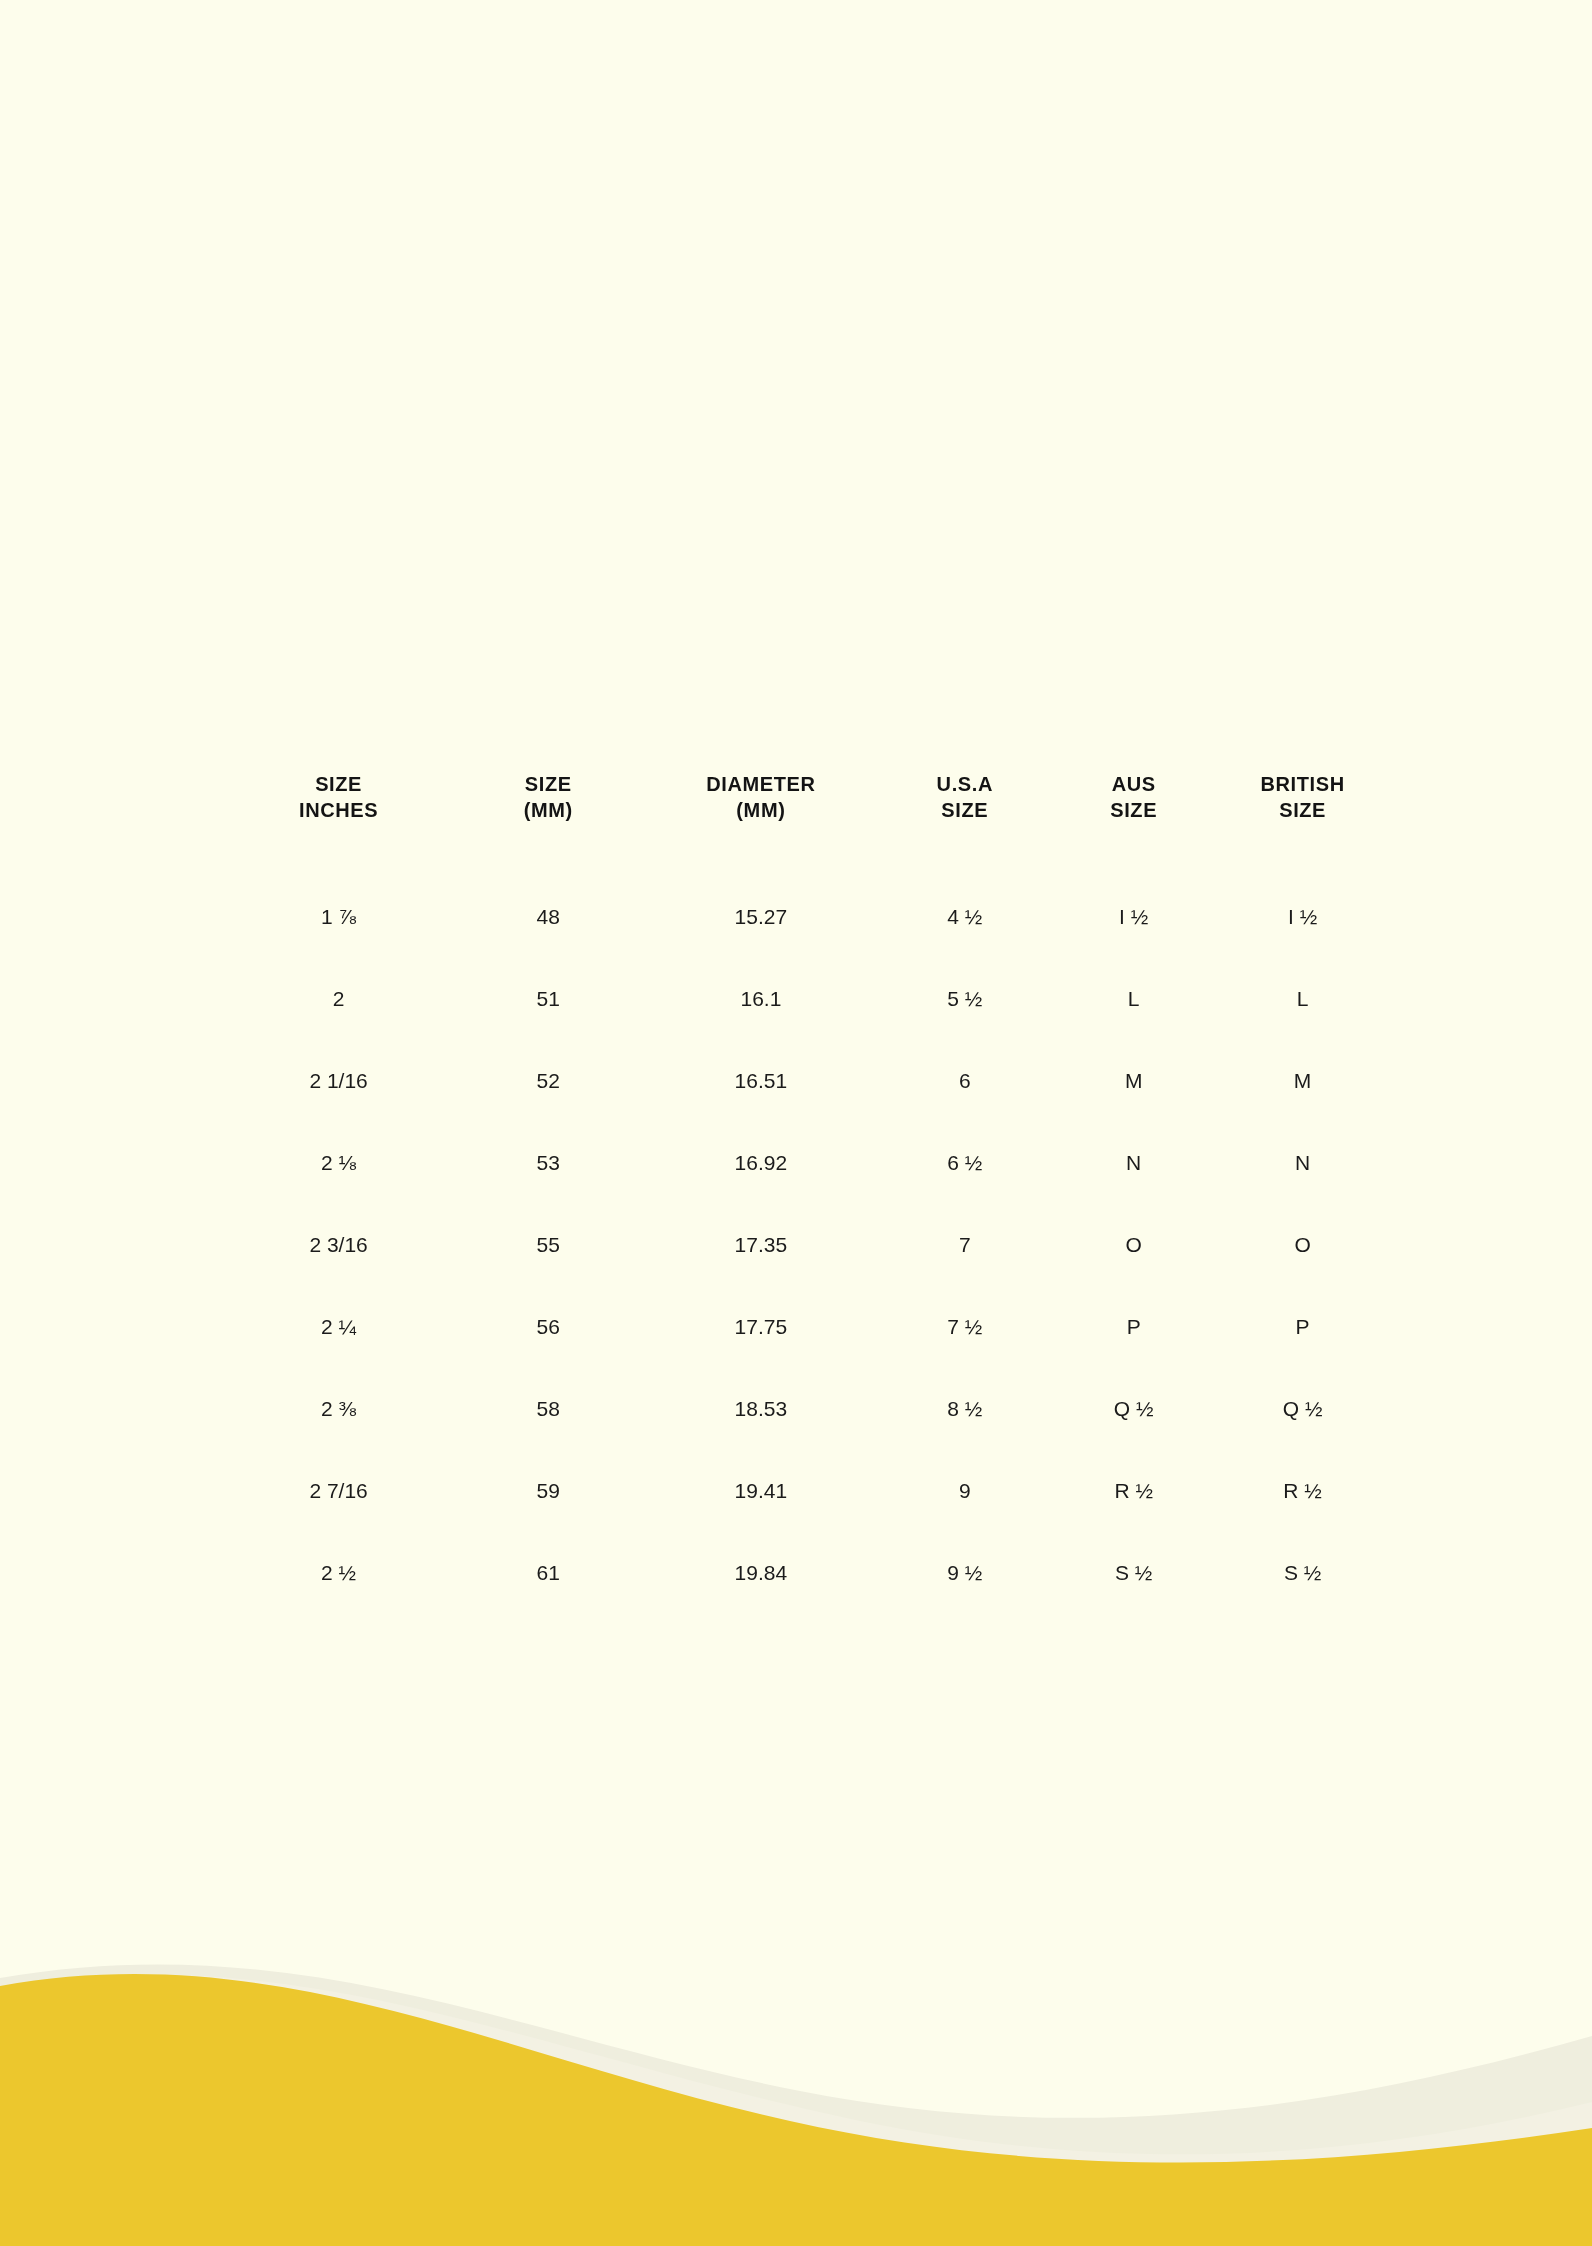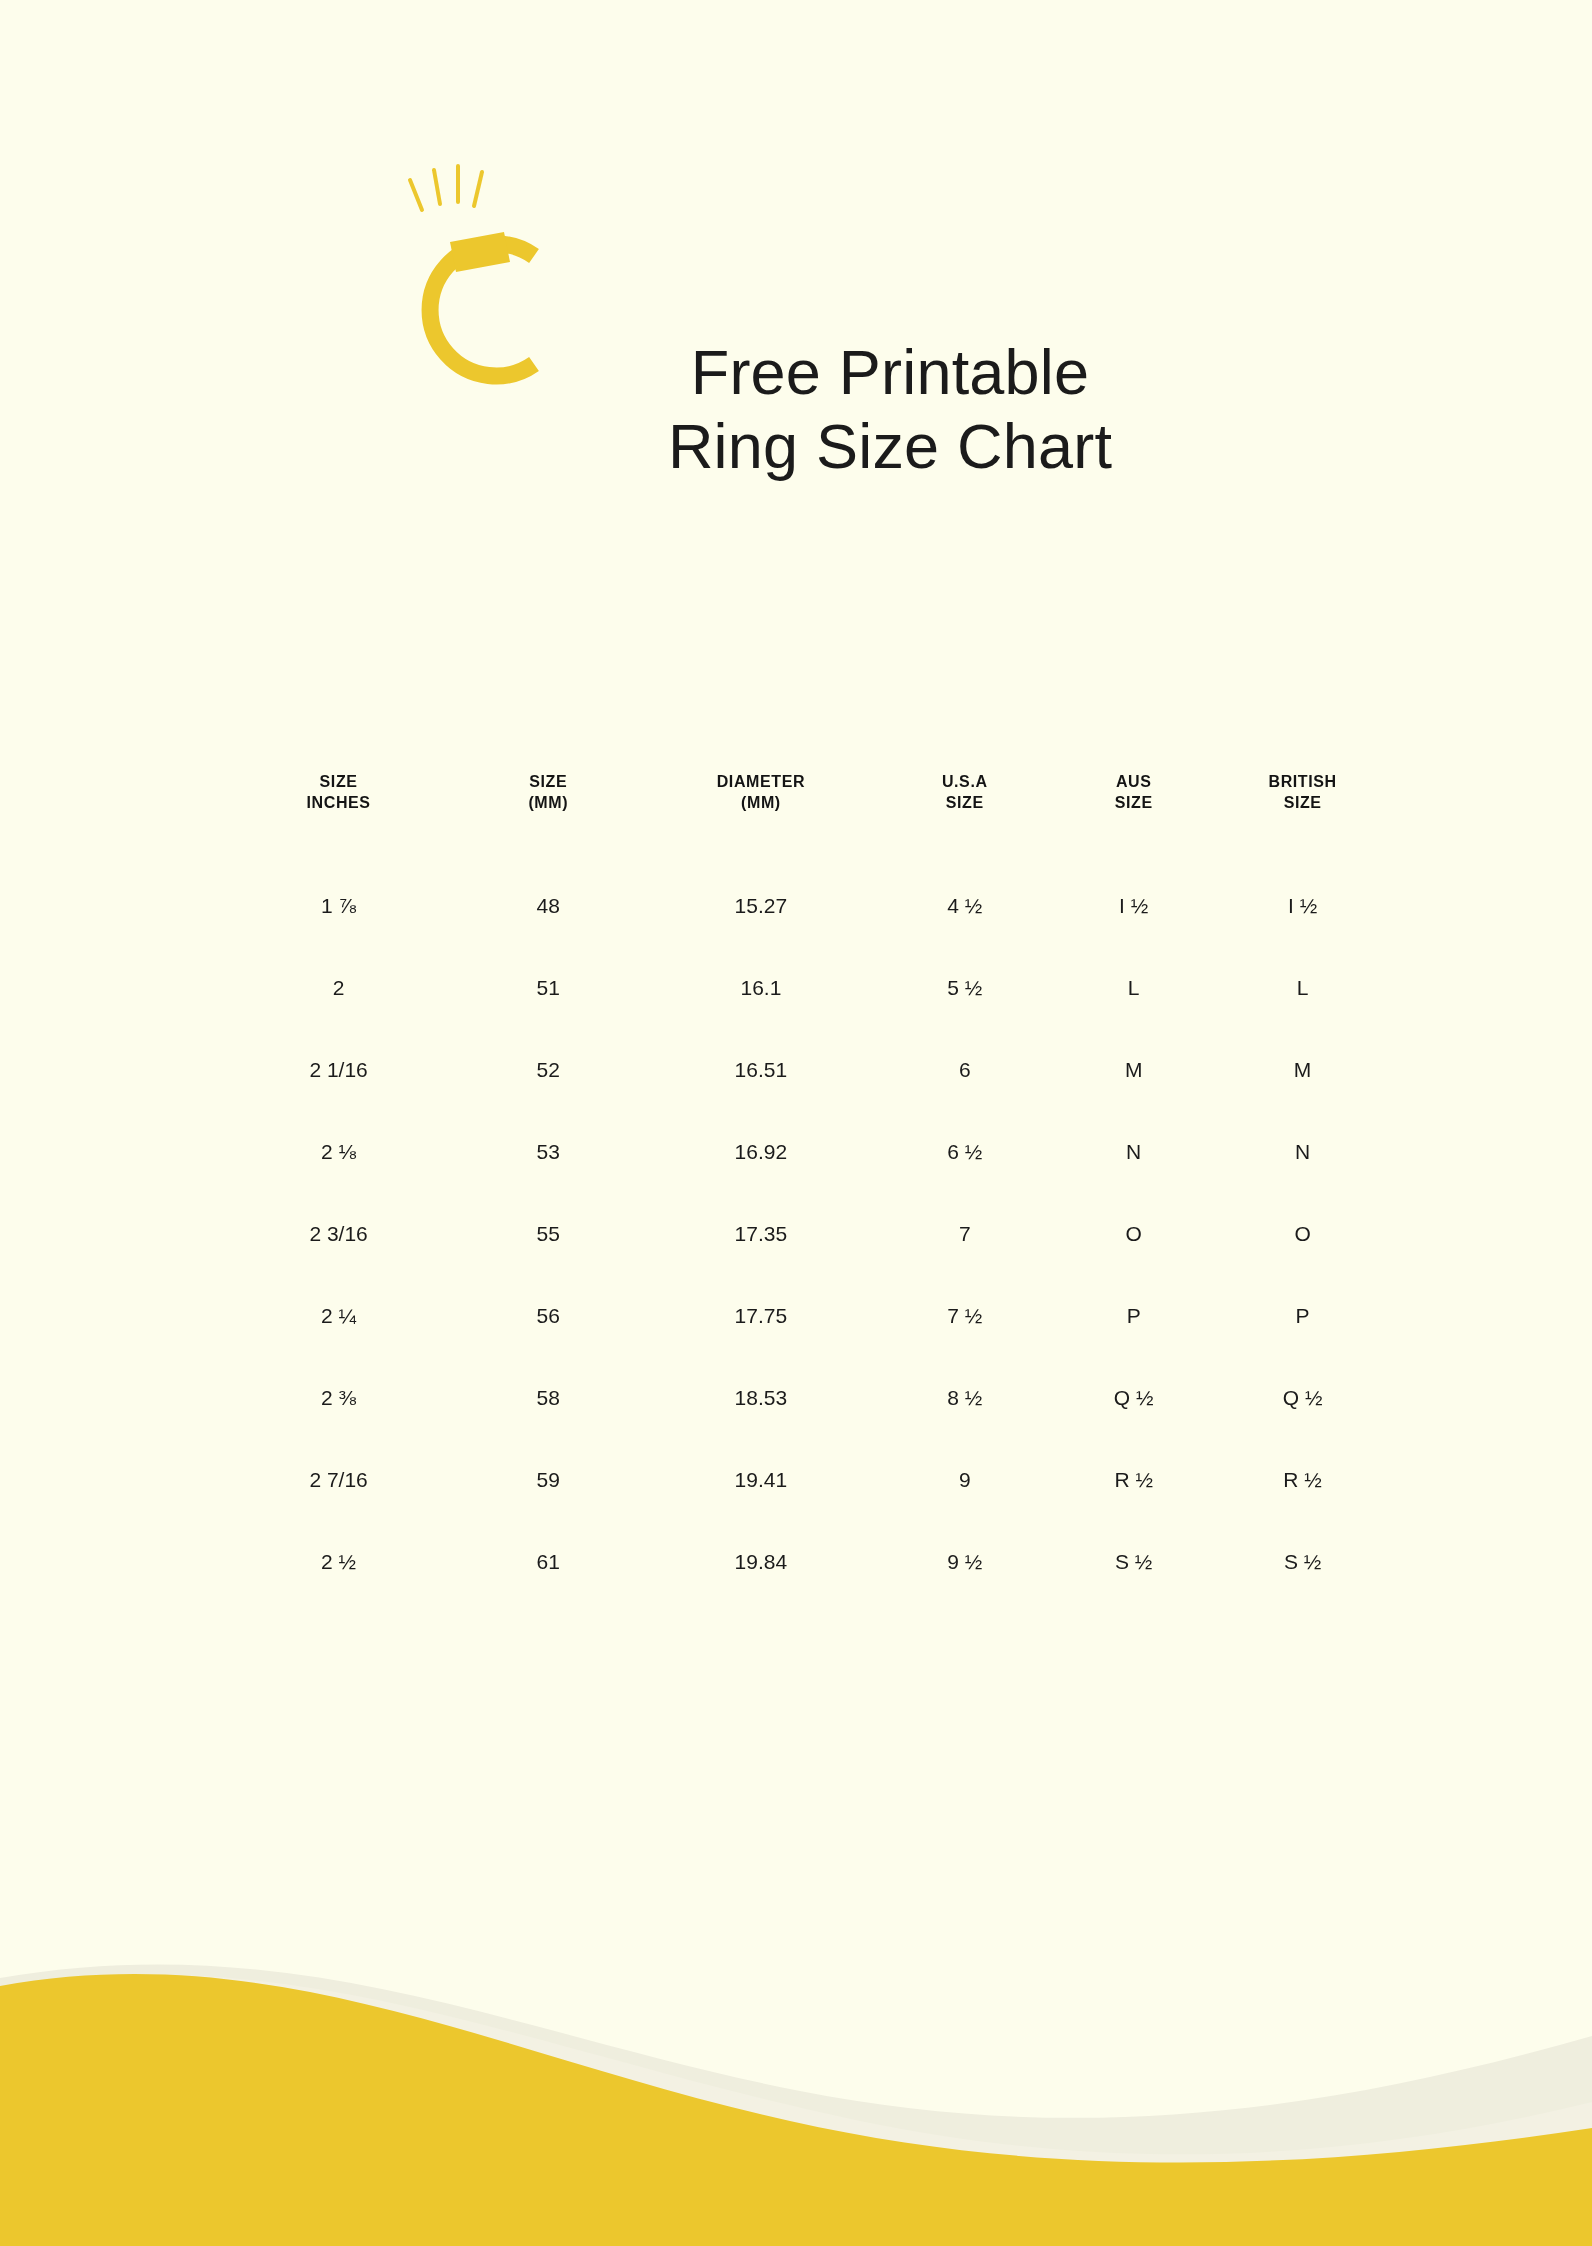--- a/index.html
+++ b/index.html
@@ -62,21 +62,21 @@
     left: 225px;
     width: 1165px;
   }
 
   table.size-table {
     width: 100%;
     border-collapse: collapse;
   }
 
   table.size-table th {
-    font-size: 16px;
+    font-size: 20px;
     font-weight: bold;
     color: #141414;
     letter-spacing: 0.6px;
     padding-bottom: 52px;
     line-height: 1.32;
     text-align: center;
     vertical-align: top;
   }
   table.size-table th .th-l {
     display: block;
@@ -107,43 +107,20 @@
     bottom: 0;
     width: 1592px;
     height: 330px;
   }
 </style>
 </head>
 <body>
 
 <div class="page">
 
-  <div class="header">
-
-    <div class="ring-logo">
-      <svg width="260" height="260" viewBox="0 0 260 260" xmlns="http://www.w3.org/2000/svg">
-
-        <g stroke="#ecc72d" stroke-width="4" stroke-linecap="round">
-          <line x1="22" y1="30" x2="34" y2="60"></line>
-          <line x1="46" y1="20" x2="52" y2="54"></line>
-          <line x1="70" y1="16" x2="70" y2="52"></line>
-          <line x1="94" y1="22" x2="86" y2="56"></line>
-        </g>
-
-        <path d="M 146 106 A 66 66 0 1 0 146 214" fill="none" stroke="#ecc72d" stroke-width="17" stroke-linecap="butt"></path>
-
-        <path d="M 62 92 L 116 82 L 122 112 L 68 122 Z" fill="#ecc72d"></path>
-      </svg>
-    </div>
-
-    <div class="title-block">
-      <div class="title-line">Free Printable</div>
-      <div class="title-line">Ring Size Chart</div>
-    </div>
-  </div>
 
   <div class="table-wrap">
     <table class="size-table">
       <colgroup>
         <col class="col-inches">
         <col class="col-mm">
         <col class="col-dia">
         <col class="col-usa">
         <col class="col-aus">
         <col class="col-brit">

